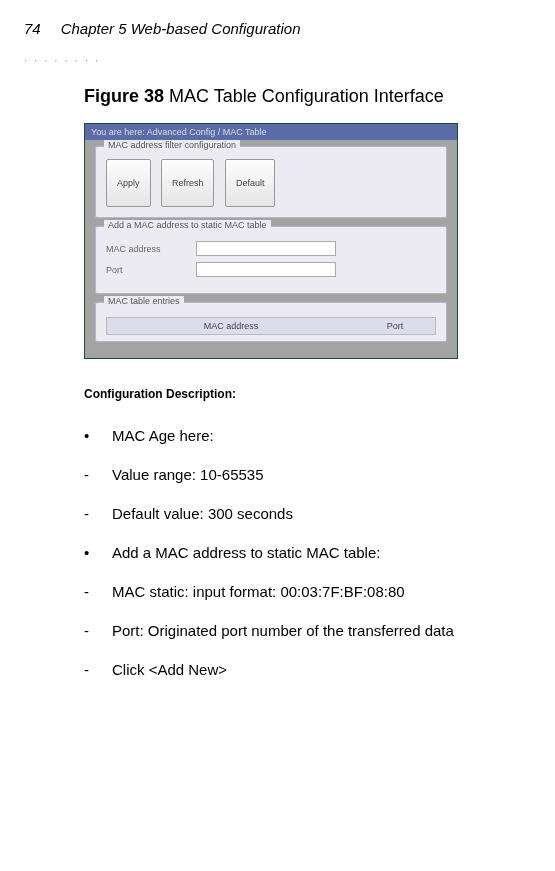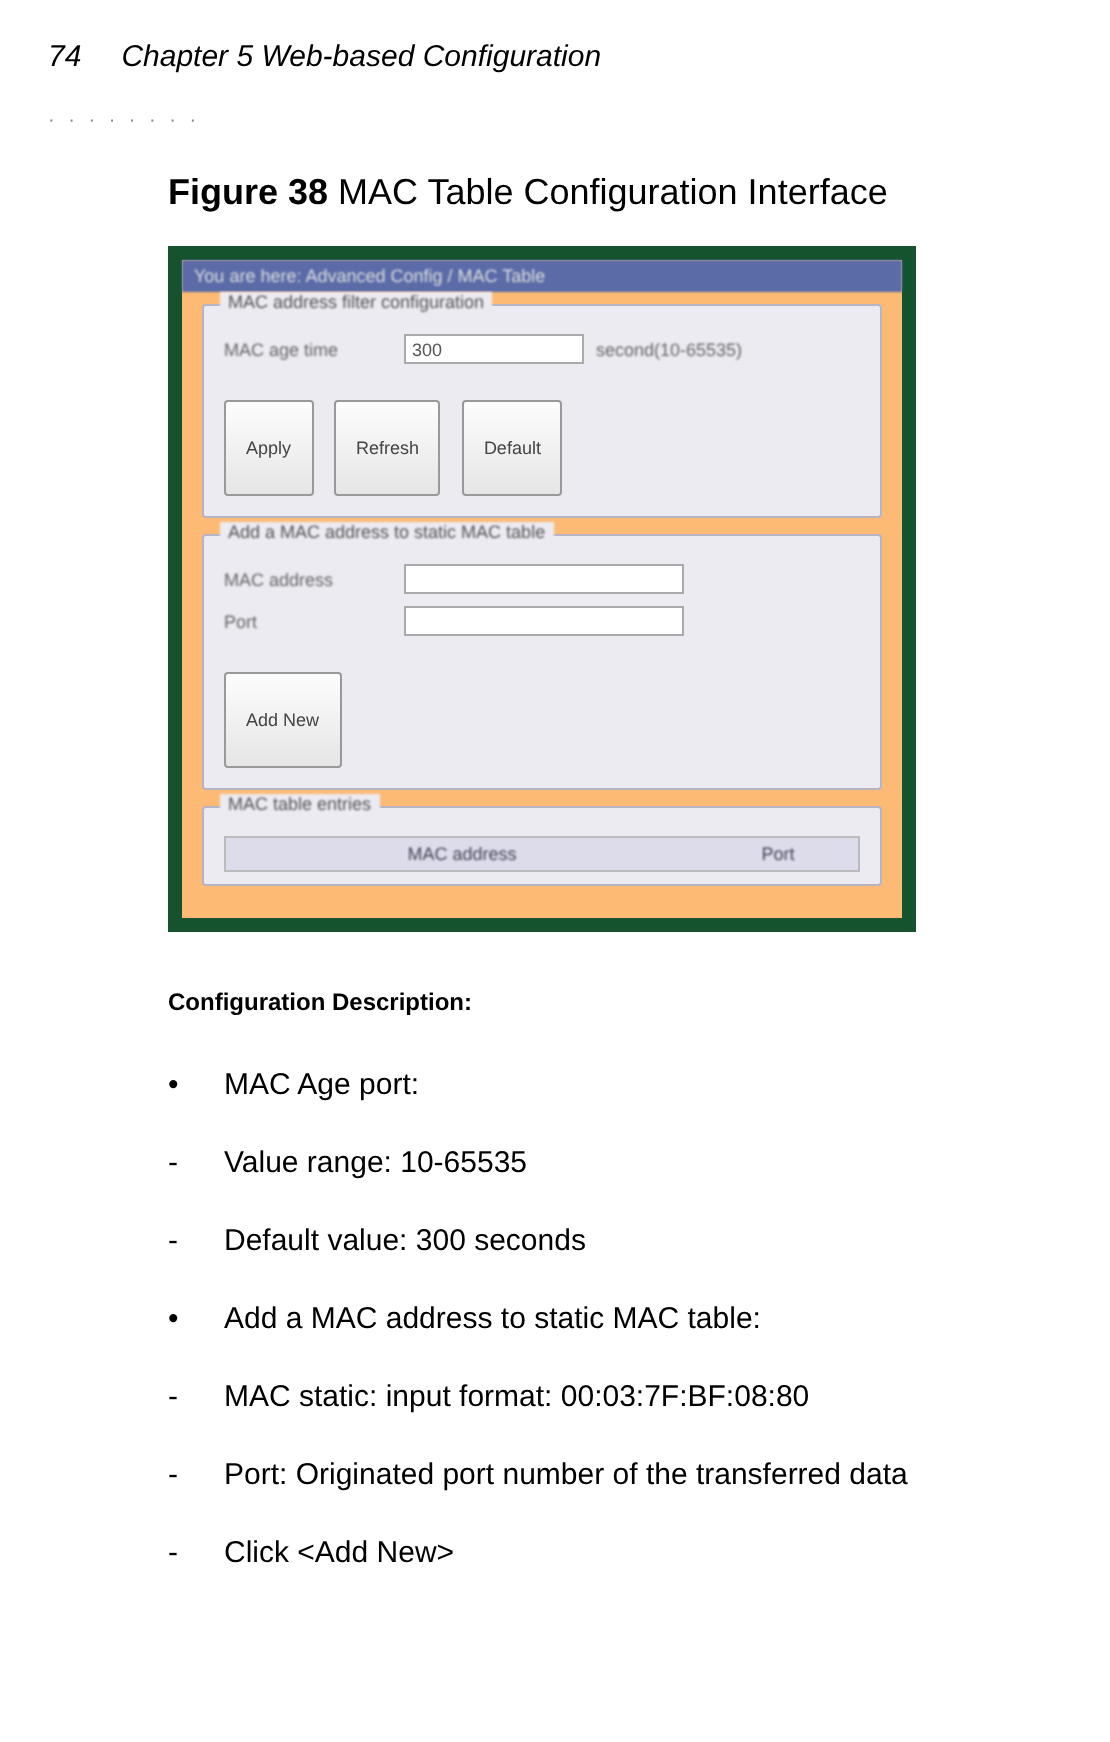--- a/index.html
+++ b/index.html
@@ -46,22 +46,22 @@
     }
     .figure-caption {
       font-size: 18px;
       margin-bottom: 16px;
     }
     .figure-num {
       font-weight: bold;
     }
     .screenshot {
       width: 374px;
-      background: #fdba74;
-      border: 7px solid #14532d;
+      background: #a3a3a3;
+      border: 1px solid #14532d;
       margin-bottom: 28px;
     }
     .breadcrumb {
       background: #5a6ba8;
       color: #ddd;
       font-size: 9px;
       padding: 3px 6px;
       filter: blur(0.5px);
     }
     .screenshot-body {
@@ -118,21 +118,20 @@
     .btn {
       background: linear-gradient(#fdfdfd, #e5e5e5);
       border: 1px solid #999;
       border-radius: 2px;
       font-size: 9px;
       color: #444;
       padding: 18px 10px;
       margin-right: 6px;
       cursor: pointer;
       filter: blur(0.3px);
-      margin-top: 12px;
     }
     .btn-row {
       margin-top: 4px;
     }
     .table-header {
       display: flex;
       background: #dcdceb;
       border: 1px solid #bbb;
       padding: 3px 0;
       margin-top: 4px;
@@ -193,64 +192,56 @@
   <div class="figure-caption">
     <span class="figure-num">Figure 38</span><span> MAC Table Configuration Interface</span>
   </div>
 
   <div class="screenshot">
     <div class="breadcrumb">You are here: Advanced Config / MAC Table</div>
     <div class="screenshot-body">
 
       <div class="fieldset">
         <span class="fieldset-legend">MAC address filter configuration</span>
-        <div class="row" style="margin-top:6px;">
-          <span class="label">MAC age time</span>
-          <input class="input" value="300" style="">
-          <span class="suffix">second(10-65535)</span>
-        </div>
         <div class="btn-row">
           <button class="btn">Apply</button>
           <button class="btn">Refresh</button>
           <button class="btn">Default</button>
         </div>
       </div>
 
       <div class="fieldset">
         <span class="fieldset-legend">Add a MAC address to static MAC table</span>
         <div class="row" style="margin-top:6px;">
           <span class="label">MAC address</span>
           <input class="input input-wide" style="">
         </div>
         <div class="row">
           <span class="label">Port</span>
           <input class="input input-wide" style="">
         </div>
-        <div class="btn-row">
-          <button class="btn">Add New</button>
-        </div>
       </div>
 
       <div class="fieldset" style="padding-bottom:6px;">
         <span class="fieldset-legend">MAC table entries</span>
         <div class="table-header" style="margin-top:6px;">
           <span class="th-mac">MAC address</span>
           <span class="th-port">Port</span>
         </div>
       </div>
 
     </div>
   </div>
 
   <div class="desc-title">Configuration Description:</div>
 
 
   <div class="bullet-item">
     <span class="bullet">•</span>
-    <span class="bullet-text">MAC Age port:</span>
+    <span class="bullet-text">MAC Age here:</span>
   </div>
 
   <div class="bullet-item">
     <span class="dash">-</span>
     <span class="bullet-text">Value range: 10-65535</span>
   </div>
 
   <div class="bullet-item">
     <span class="dash">-</span>
     <span class="bullet-text">Default value: 300 seconds</span>

